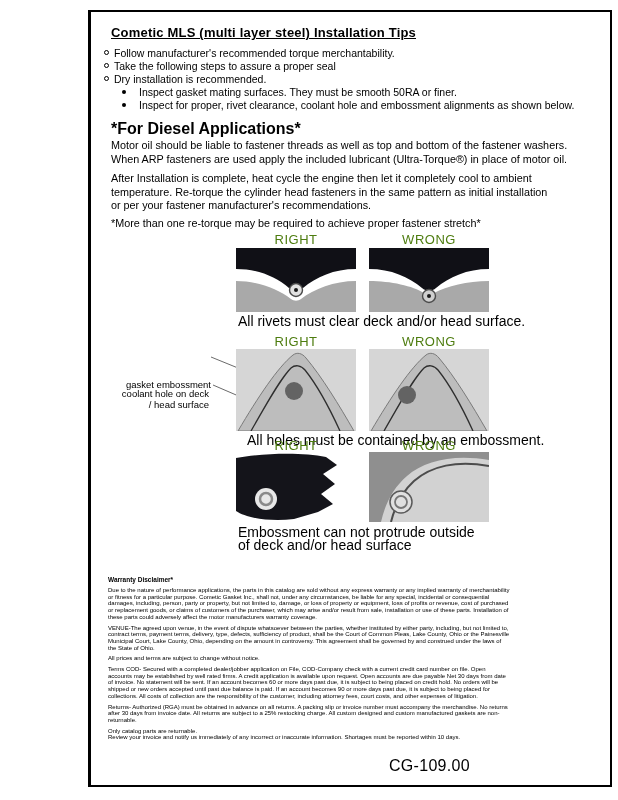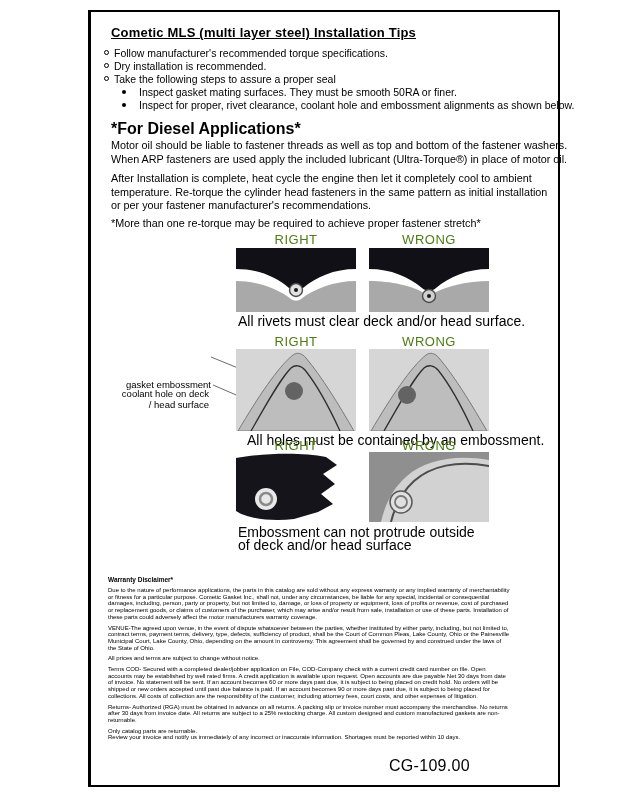--- a/index.html
+++ b/index.html
@@ -1,19 +1,19 @@
 <!DOCTYPE html>
 <html><head>
 <meta charset="utf-8">
 <style>
   * { margin:0; padding:0; box-sizing:border-box; }
   html,body { background:#ffffff; }
   body { width:618px; height:800px; font-family:"Liberation Sans", sans-serif; color:#000; }
   .page { position:relative; width:618px; height:800px; background:#fff; overflow:hidden; }
-  .frame { position:absolute; left:88px; top:10px; width:472px; height:777px; border:2px solid #000; border-left-width:3px; background:#fff; }
+  .frame { position:absolute; left:88px; top:10px; width:524px; height:777px; border:2px solid #000; border-left-width:3px; background:#fff; }
 
   .title { position:absolute; left:20px; top:13px; font-size:13px; font-weight:bold; text-decoration:underline; letter-spacing:0.2px; white-space:nowrap; }
 
   .bullets { position:absolute; left:13px; top:35px; }
   .bullet-row { display:flex; align-items:flex-start; height:13px; font-size:10.5px; white-space:nowrap; }
   .circle-bullet { width:5px; height:5px; border:1px solid #000; border-radius:50%; margin:3px 5px 0 0; flex:none; }
   .sub-bullets { position:absolute; left:31px; top:74px; }
   .sub-row { display:flex; align-items:flex-start; height:13px; font-size:10.5px; white-space:nowrap;gap:8px; }
   .dot-bullet { width:4px; height:4px; background:#000; border-radius:50%; margin:4px 5px 0 0; flex:none; }
 
@@ -40,29 +40,29 @@
 <body>
 
 <div class="page">
   <div class="frame">
 
     <div class="title">Cometic MLS (multi layer steel) Installation Tips</div>
 
     <div class="bullets">
       <div class="bullet-row">
         <span class="circle-bullet"></span>
-        <span>Follow manufacturer's recommended torque specifications.</span>
+        <span>Follow manufacturer's recommended torque merchantability.</span>
+      </div>
+      <div class="bullet-row">
+        <span class="circle-bullet"></span>
+        <span>Take the following steps to assure a proper seal</span>
       </div>
       <div class="bullet-row">
         <span class="circle-bullet"></span>
         <span>Dry installation is recommended.</span>
-      </div>
-      <div class="bullet-row">
-        <span class="circle-bullet"></span>
-        <span>Take the following steps to assure a proper seal</span>
       </div>
     </div>
 
     <div class="sub-bullets">
       <div class="sub-row">
         <span class="dot-bullet"></span>
         <span>Inspect gasket mating surfaces.  They must be smooth 50RA or finer.</span>
       </div>
       <div class="sub-row">
         <span class="dot-bullet"></span>

